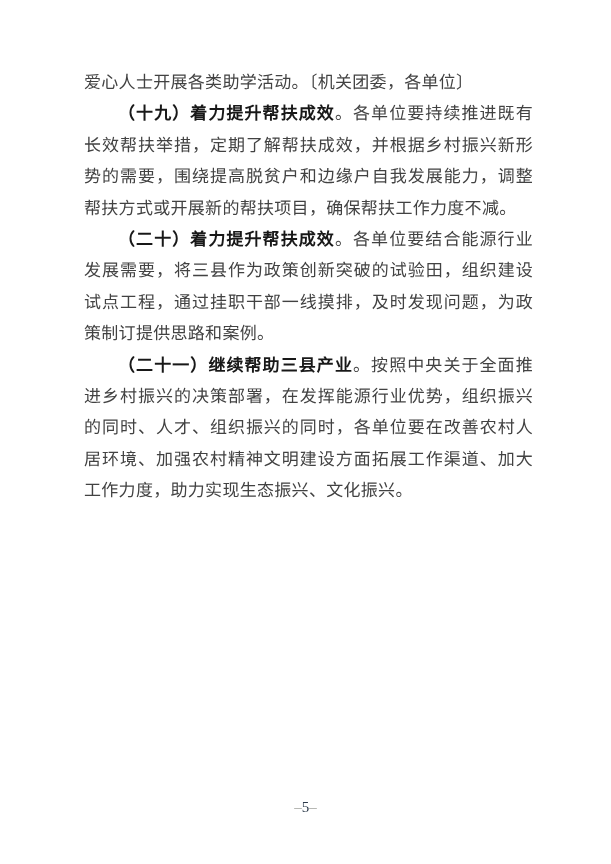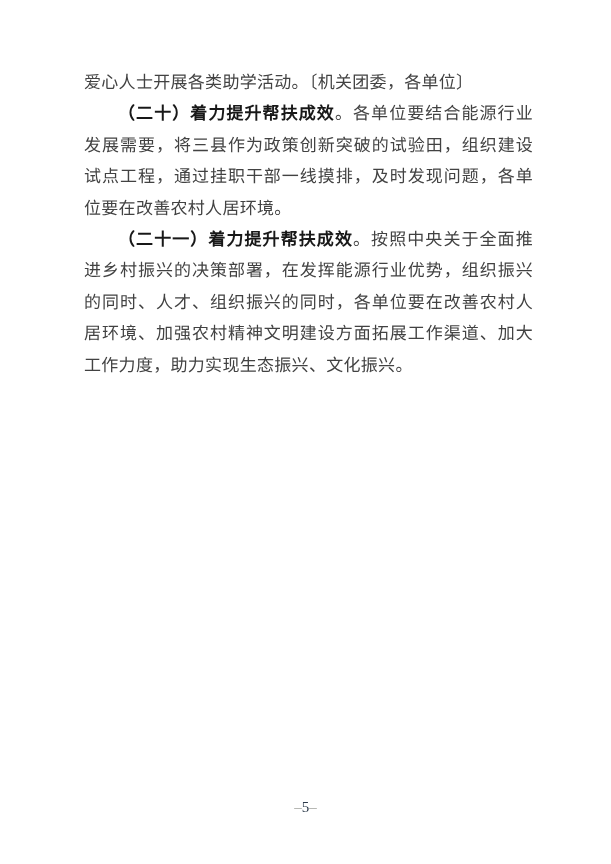--- a/index.html
+++ b/index.html
@@ -73,22 +73,23 @@
 </head>
 <body>
 
 <div class="page">
 
   <div class="content">
 
     <p class="continuation">爱心人士开展各类助学活动。〔机关团委，各单位〕</p>
 
 
+    <p class="para"><span class="lead">（十九）着力提升帮扶成效</span><span class="punct">。</span><span class="body-text">各单位要持续推进既有长效帮扶举措，定期了解帮扶成效，并根据乡村振兴新形势的需要，围绕提高脱贫户和边缘户自我发展能力，调整帮扶方式或开展新的帮扶项目，确保帮扶工作力度不减。</span></p>
 
-    <p class="para"><span class="lead">（二十）着力提升帮扶成效</span><span class="punct">。</span><span class="body-text">各单位要结合能源行业发展需要，将三县作为政策创新突破的试验田，组织建设试点工程，通过挂职干部一线摸排，及时发现问题，各单位要在改善农村人居环境。</span></p>
+    <p class="para"><span class="lead">（二十）着力提升帮扶成效</span><span class="punct">。</span><span class="body-text">各单位要结合能源行业发展需要，将三县作为政策创新突破的试验田，组织建设试点工程，通过挂职干部一线摸排，及时发现问题，为政策制订提供思路和案例。</span></p>
 
-    <p class="para"><span class="lead">（二十一）着力提升帮扶成效</span><span class="punct">。</span><span class="body-text">按照中央关于全面推进乡村振兴的决策部署，在发挥能源行业优势，组织振兴的同时、人才、组织振兴的同时，各单位要在改善农村人居环境、加强农村精神文明建设方面拓展工作渠道、加大工作力度，助力实现生态振兴、文化振兴。</span></p>
+    <p class="para"><span class="lead">（二十一）继续帮助三县产业</span><span class="punct">。</span><span class="body-text">按照中央关于全面推进乡村振兴的决策部署，在发挥能源行业优势，组织振兴的同时、人才、组织振兴的同时，各单位要在改善农村人居环境、加强农村精神文明建设方面拓展工作渠道、加大工作力度，助力实现生态振兴、文化振兴。</span></p>
 
   </div>
 
   <div class="footer"><span class="dash">–</span><span class="num">5</span><span class="dash">–</span></div>
 
 </div>
 
 </body></html>

